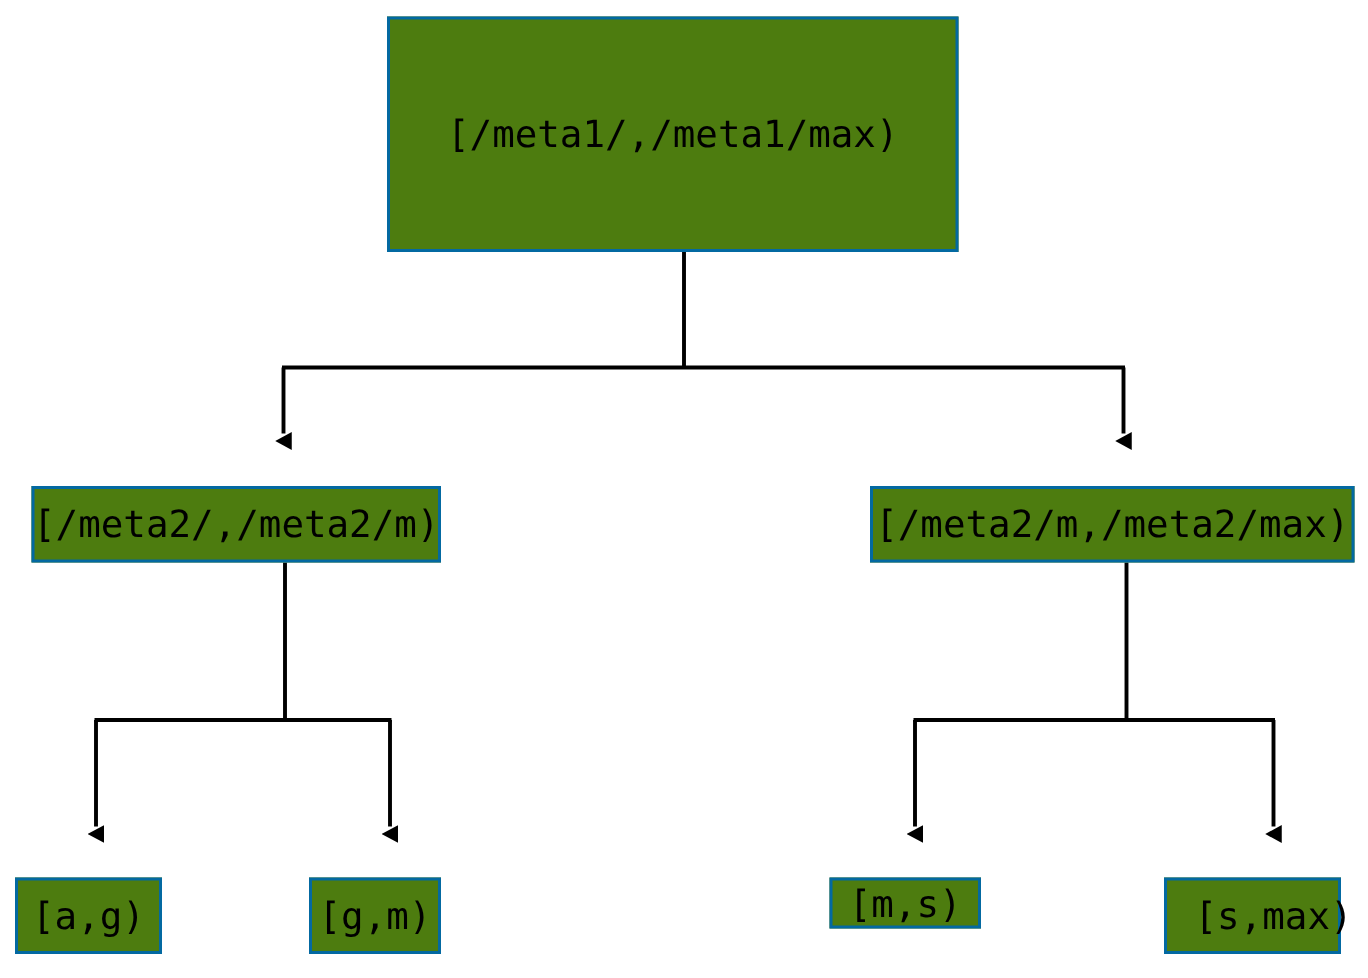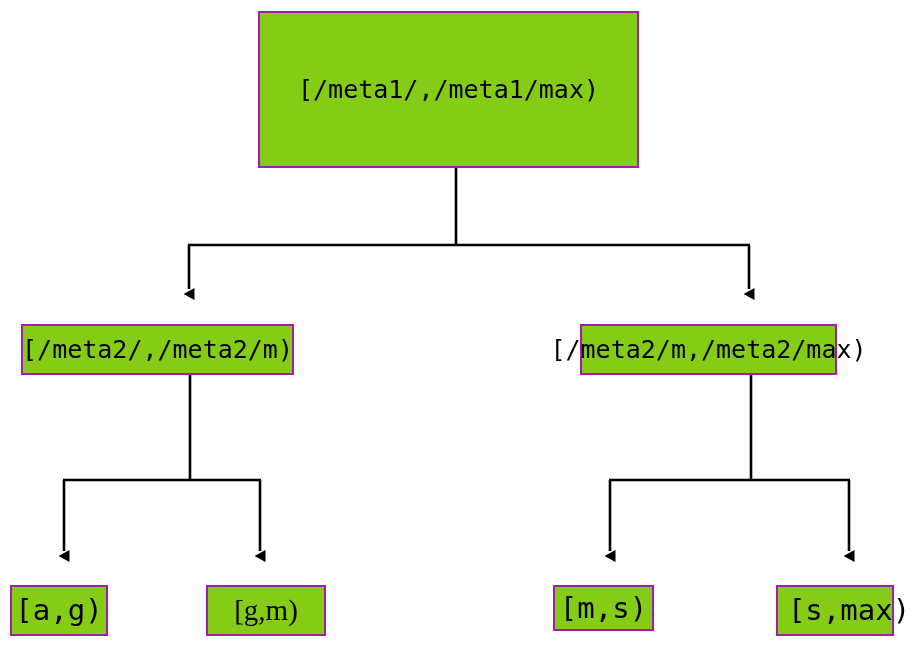--- a/index.html
+++ b/index.html
@@ -21,38 +21,38 @@
   #tree-svg {
     position: absolute;
     left: 0;
     top: 0;
     width: 912px;
     height: 652px;
   }
   .node-box {
     position: absolute;
     box-sizing: border-box;
-    border: 2px solid #a21caf;
-    background: #84cc16;
+    border: 2px solid #0369a1;
+    background: #4d7c0f;
     display: flex;
     align-items: center;
     justify-content: center;
     color: #000000;
     font-family: "DejaVu Sans Mono", "Liberation Mono", monospace;
     white-space: pre;
     z-index: 2;
   }
   .node-label {
     display: block;
     line-height: 1;
     letter-spacing: 0px;
   }
   .level-root .node-label { font-size: 25px; }
   .level-mid  .node-label { font-size: 25px; }
-  .level-leaf .node-label { font-size: 29px; }
+  .level-leaf .node-label { font-size: 25px; }
 </style>
 </head>
 <body>
 
 <div id="canvas">
 
   <svg id="tree-svg" viewBox="0 0 912 652" xmlns="http://www.w3.org/2000/svg">
     <defs>
       <marker id="arrowhead" markerWidth="12" markerHeight="11" refX="1" refY="5.5" orient="auto" markerUnits="userSpaceOnUse">
         <polygon points="0,0 12,0 6,11" fill="#000000"></polygon>
@@ -88,33 +88,33 @@
   </svg>
 
   <div class="node-box level-root" style="left:258px; top:11px; width:381px; height:157px;">
     <span class="node-label">[/meta1/,/meta1/max)</span>
   </div>
 
   <div class="node-box level-mid" style="left:21px; top:324px; width:273px; height:51px;">
     <span class="node-label">[/meta2/,/meta2/m)</span>
   </div>
 
-  <div class="node-box level-mid" style="left:580px; top:324px; width:257px; height:51px;text-align:center;">
+  <div class="node-box level-mid" style="left:580px; top:324px; width:323px; height:51px;text-align:center;">
     <span class="node-label">[/meta2/m,/meta2/max)</span>
   </div>
 
   <div class="node-box level-leaf" style="left:10px; top:585px; width:98px; height:51px;">
     <span class="node-label">[a,g)</span>
   </div>
 
-  <div class="node-box level-leaf" style="left:206px; top:585px; width:120px; height:51px;font-family:Liberation Serif, serif;">
+  <div class="node-box level-leaf" style="left:206px; top:585px; width:88px; height:51px;">
     <span class="node-label">[g,m)</span>
   </div>
 
-  <div class="node-box level-leaf" style="left:553px; top:585px; width:101px; height:46px;">
+  <div class="node-box level-leaf" style="left:553px; top:585px; width:101px; height:34px;">
     <span class="node-label">[m,s)</span>
   </div>
 
   <div class="node-box level-leaf" style="left:776px; top:585px; width:118px; height:51px;padding-left:28px;">
     <span class="node-label">[s,max)</span>
   </div>
 
 </div>
 
 </body></html>

